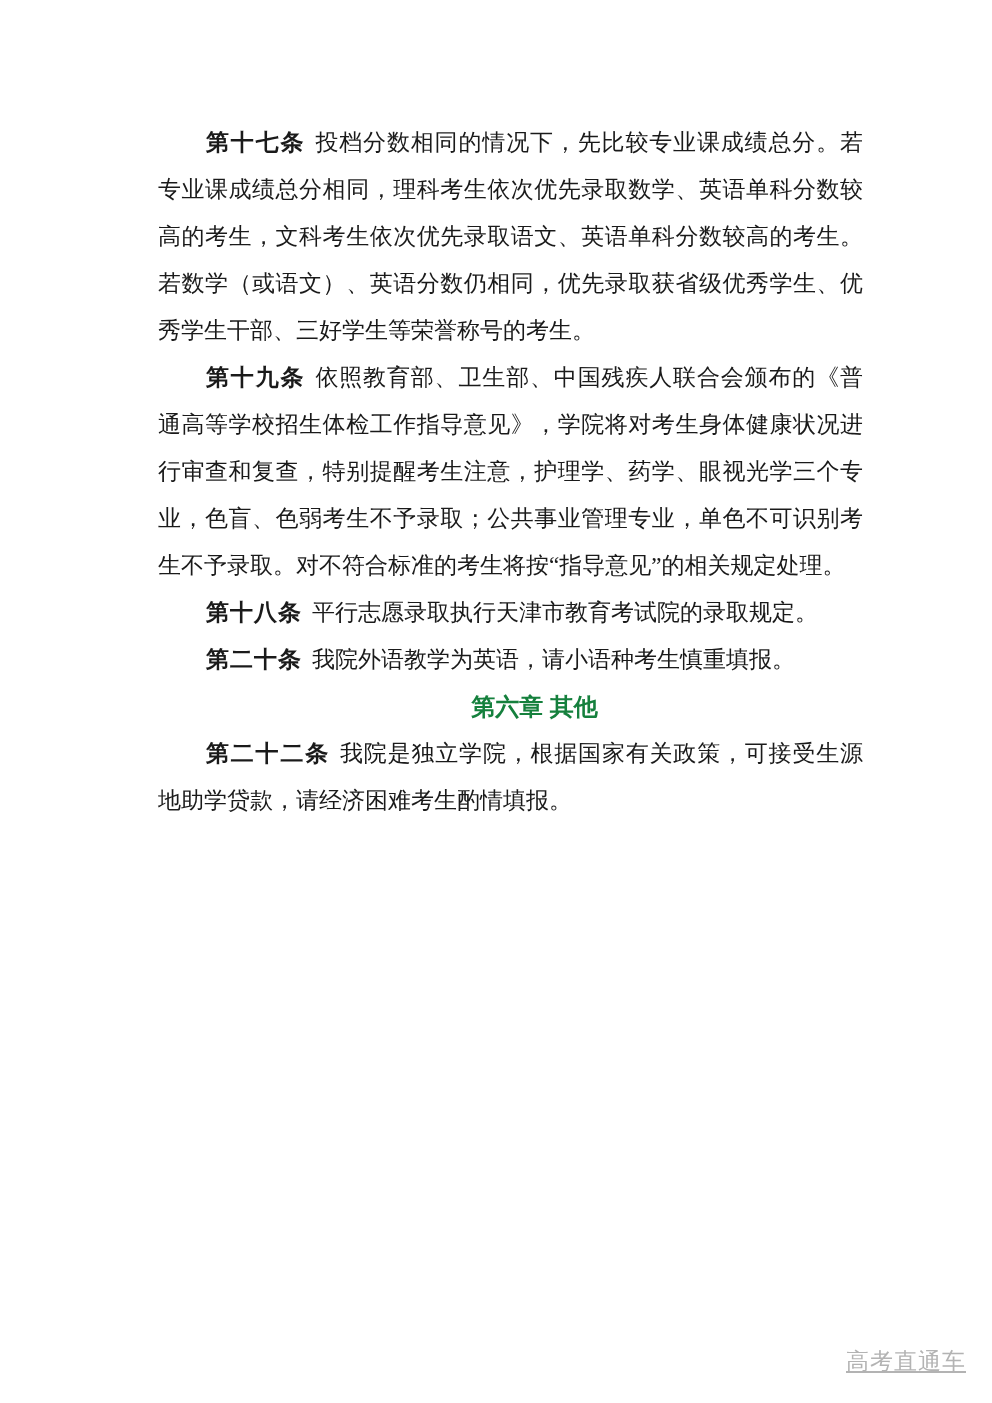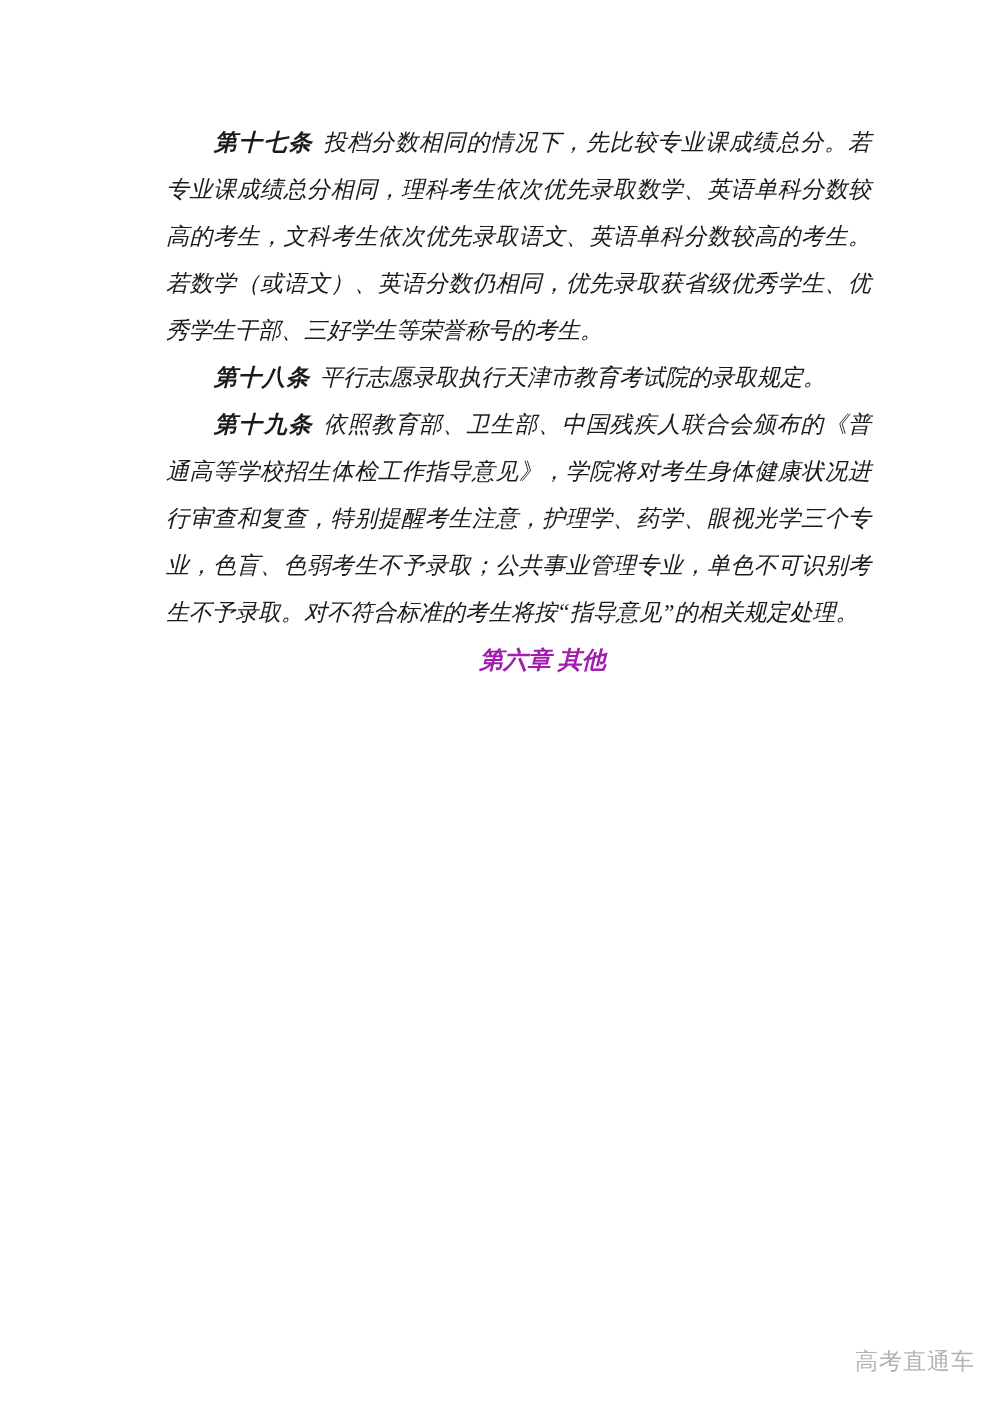--- a/index.html
+++ b/index.html
@@ -10,82 +10,88 @@
   .page {
     position: relative;
     width: 992px;
     height: 1403px;
     background: #ffffff;
     overflow: hidden;
     font-family: "Liberation Serif", "DejaVu Serif", serif;
   }
   .content {
     position: absolute;
-    left: 166px;
+    left: 158px;
     top: 119px;
     width: 705px;
     font-size: 23px;
     line-height: 47px;
     color: #1a1a1a;
     text-align: justify;
     text-justify: inter-ideograph;
-    font-style: italic;
   }
   .content p {
     margin: 0;
     text-indent: 48px;
   }
   .article-label {
     font-family: "Liberation Sans", "DejaVu Sans", sans-serif;
     font-weight: bold;
     margin-right: 10px;
     letter-spacing: 1px;
   }
   .chapter-heading {
     text-align: center;
     text-indent: 0;
     font-family: "Liberation Sans", "DejaVu Sans", sans-serif;
     font-weight: bold;
     font-size: 24px;
     line-height: 47px;
     margin: 0;
-    color: #a21caf;
+    color: #15803d;
   }
   .watermark {
     position: absolute;
     top: 1348px;
-    right: 17px;
+    right: 26px;
     font-size: 23px;
     line-height: 26px;
     color: #b3b3b3;
     letter-spacing: 1px;
     font-family: "Liberation Sans", "DejaVu Sans", sans-serif;
+    text-decoration: underline;
   }
 </style>
 </head>
 <body>
 
 <div class="page">
   <div class="content">
 
     <p>
       <span class="article-label">第十七条</span><span>投档分数相同的情况下，先比较专业课成绩总分。若专业课成绩总分相同，理科考生依次优先录取数学、英语单科分数较高的考生，文科考生依次优先录取语文、英语单科分数较高的考生。若数学（或语文）、英语分数仍相同，优先录取获省级优秀学生、优秀学生干部、三好学生等荣誉称号的考生。</span>
     </p>
 
     <p>
+      <span class="article-label">第十九条</span><span>依照教育部、卫生部、中国残疾人联合会颁布的《普通高等学校招生体检工作指导意见》，学院将对考生身体健康状况进行审查和复查，特别提醒考生注意，护理学、药学、眼视光学三个专业，色盲、色弱考生不予录取；公共事业管理专业，单色不可识别考生不予录取。对不符合标准的考生将按“指导意见”的相关规定处理。</span>
+    </p>
+
+    <p>
       <span class="article-label">第十八条</span><span>平行志愿录取执行天津市教育考试院的录取规定。</span>
     </p>
 
     <p>
-      <span class="article-label">第十九条</span><span>依照教育部、卫生部、中国残疾人联合会颁布的《普通高等学校招生体检工作指导意见》，学院将对考生身体健康状况进行审查和复查，特别提醒考生注意，护理学、药学、眼视光学三个专业，色盲、色弱考生不予录取；公共事业管理专业，单色不可识别考生不予录取。对不符合标准的考生将按“指导意见”的相关规定处理。</span>
+      <span class="article-label">第二十条</span><span>我院外语教学为英语，请小语种考生慎重填报。</span>
     </p>
-
 
 
     <p class="chapter-heading">第六章 其他</p>
 
+    <p>
+      <span class="article-label">第二十二条</span><span>我院是独立学院，根据国家有关政策，可接受生源地助学贷款，请经济困难考生酌情填报。</span>
+    </p>
 
 
 
   </div>
 
   <div class="watermark">高考直通车</div>
 </div>
 
 </body></html>

